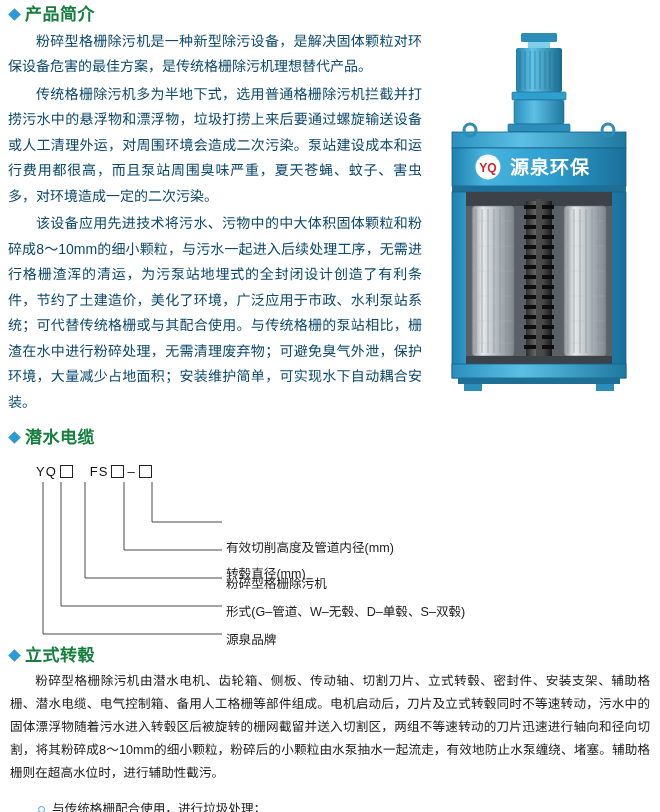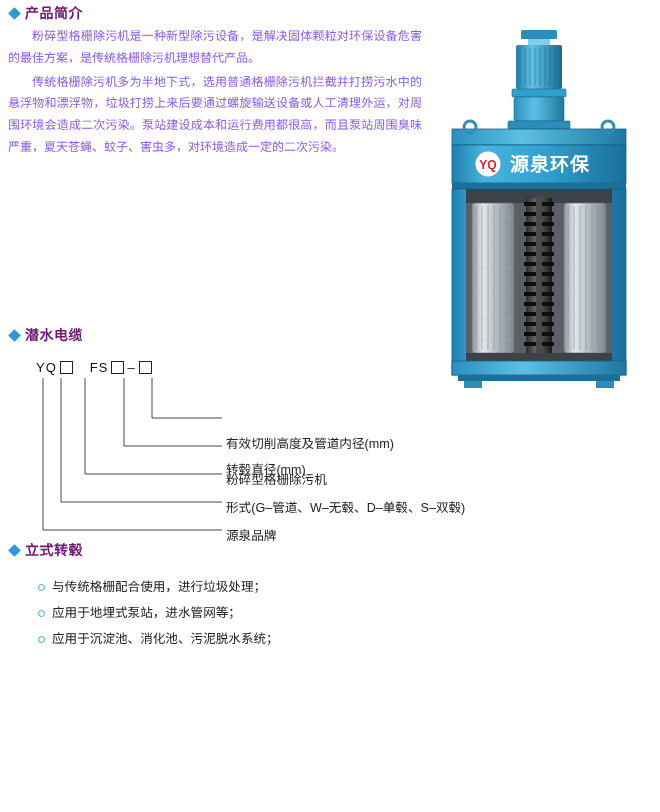--- a/index.html
+++ b/index.html
@@ -33,45 +33,45 @@
   }
   .diamond {
     display: inline-block;
     width: 9px;
     height: 9px;
     background: #2c9ad6;
     transform: rotate(45deg);
     flex: 0 0 auto;
   }
   .section-title {
-    font-size: 14px;
+    font-size: 17px;
     font-weight: bold;
-    color: #701a75;
+    color: #15803d;
     letter-spacing: 0.5px;
     line-height: 1;
   }
 
   
   .intro-wrap {
     position: relative;
     min-height: 290px;
   }
   .product-photo {
     position: absolute;
     right: 2px;
     top: 2px;
     width: 222px;
     height: 372px;
     background: #ffffff;
   }
   .intro-text {
     width: 414px;
-    font-size: 12px;
+    font-size: 14px;
     line-height: 1.82;
-    color: #8b5cf6;
+    color: #0c4a6e;
     text-align: justify;
     text-justify: inter-ideograph;
   }
   .intro-text p {
     margin: 0 0 2px 0;
     text-indent: 2em;
   }
 
   
   .model-block {
@@ -307,20 +307,21 @@
         <rect x="30" y="347" width="162" height="6" fill="#1d6f96"></rect>
 
         <rect x="36" y="353" width="18" height="7" fill="#2b8db8"></rect>
         <rect x="168" y="353" width="18" height="7" fill="#2b8db8"></rect>
       </svg>
     </div>
 
     <div class="intro-text">
       <p>粉碎型格栅除污机是一种新型除污设备，是解决固体颗粒对环保设备危害的最佳方案，是传统格栅除污机理想替代产品。</p>
       <p>传统格栅除污机多为半地下式，选用普通格栅除污机拦截并打捞污水中的悬浮物和漂浮物，垃圾打捞上来后要通过螺旋输送设备或人工清理外运，对周围环境会造成二次污染。泵站建设成本和运行费用都很高，而且泵站周围臭味严重，夏天苍蝇、蚊子、害虫多，对环境造成一定的二次污染。</p>
+      <p>该设备应用先进技术将污水、污物中的中大体积固体颗粒和粉碎成8～10mm的细小颗粒，与污水一起进入后续处理工序，无需进行格栅渣浑的清运，为污泵站地埋式的全封闭设计创造了有利条件，节约了土建造价，美化了环境，广泛应用于市政、水利泵站系统；可代替传统格栅或与其配合使用。与传统格栅的泵站相比，栅渣在水中进行粉碎处理，无需清理废弃物；可避免臭气外泄，保护环境，大量减少占地面积；安装维护简单，可实现水下自动耦合安装。</p>
     </div>
   </div>
 
   <div class="block-gap"></div>
 
   <div class="section-head">
     <span class="diamond"></span>
     <span class="section-title">潜水电缆</span>
   </div>
 
@@ -358,20 +359,23 @@
       <div class="ml3">形式(G–管道、W–无毂、D–单毂、S–双毂)</div>
       <div class="ml4">源泉品牌</div>
     </div>
   </div>
 
   <div class="section-head">
     <span class="diamond"></span>
     <span class="section-title">立式转毂</span>
   </div>
 
+  <div class="principle-text">
+    <p>粉碎型格栅除污机由潜水电机、齿轮箱、侧板、传动轴、切割刀片、立式转毂、密封件、安装支架、辅助格栅、潜水电缆、电气控制箱、备用人工格栅等部件组成。电机启动后，刀片及立式转毂同时不等速转动，污水中的固体漂浮物随着污水进入转毂区后被旋转的栅网截留并送入切割区，两组不等速转动的刀片迅速进行轴向和径向切割，将其粉碎成8～10mm的细小颗粒，粉碎后的小颗粒由水泵抽水一起流走，有效地防止水泵缠绕、堵塞。辅助格栅则在超高水位时，进行辅助性截污。</p>
+  </div>
 
   <div class="block-gap-sm"></div>
 
 
   <ul class="usage-list">
     <li>与传统格栅配合使用，进行垃圾处理；</li>
     <li>应用于地埋式泵站，进水管网等；</li>
     <li>应用于沉淀池、消化池、污泥脱水系统；</li>
 
   </ul>

